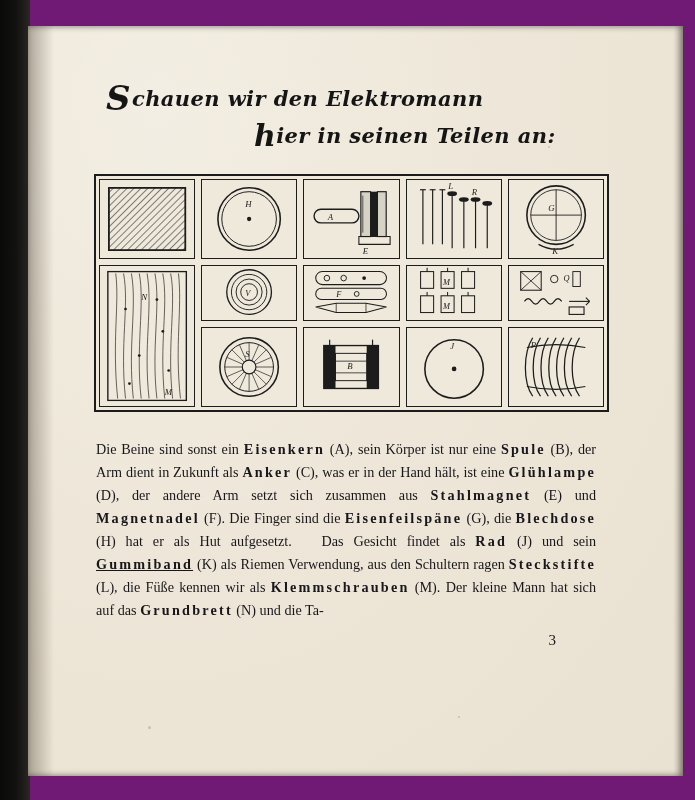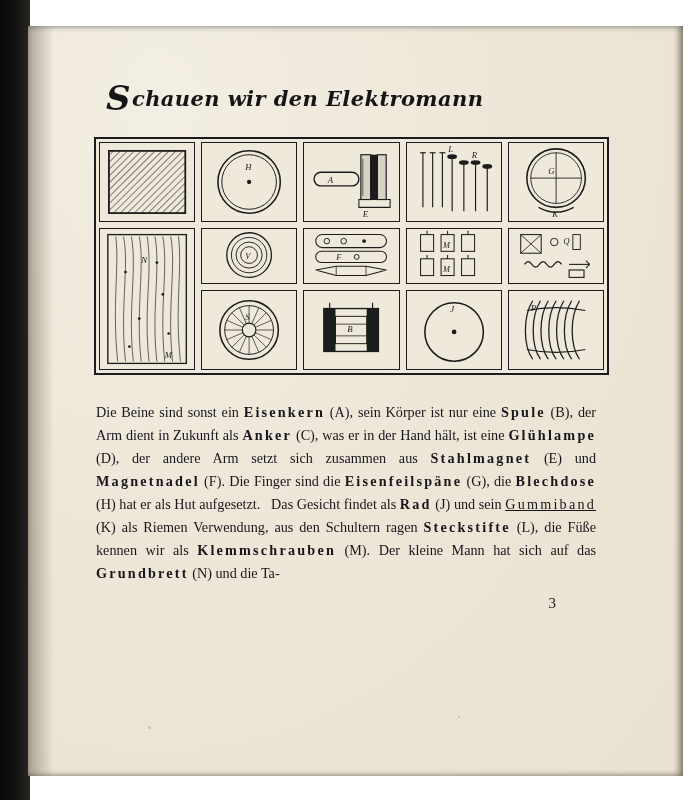--- a/index.html
+++ b/index.html
@@ -11,21 +11,21 @@
     width: 695px;
     height: 800px;
     overflow: hidden;
     font-family: "Liberation Serif", serif;
   }
   .page-scan {
     position: absolute;
     left: 0; top: 0;
     width: 695px;
     height: 800px;
-    background: #ffffff;
+    background: #701a75;
   }
   
   .binding {
     position: absolute;
     left: 0; top: 0;
     width: 30px; height: 800px;
     background: linear-gradient(to right, #0a0a0a 0%, #131211 55%, #2a2724 100%);
   }
   .paper {
     position: absolute;
@@ -132,21 +132,21 @@
     color: #17161a;
     text-align: justify;
   }
   .body-text p { margin: 0; }
   .sp {
     letter-spacing: 2.2px;
     font-weight: 700;
   }
   .sp-u {
     letter-spacing: 2.2px;
-    font-weight: 400;
+    font-weight: 700;
     text-decoration: underline;
   }
   .pageno {
     margin-top: 10px;
     width: 500px;
     margin-left: 12px;
     text-align: right;
     font-family: "Liberation Serif", serif;
     font-size: 15px;
     color: #17161a;
@@ -167,20 +167,21 @@
 
   <div class="paper">
     <div class="speck" style="left:120px; top:700px; width:3px; height:3px;"></div>
     <div class="speck" style="left:520px; top:120px; width:2px; height:2px;"></div>
     <div class="speck" style="left:430px; top:690px; width:2px; height:2px;"></div>
 
     <div class="content">
 
       <div class="heading">
         <div class="heading-line1"><span class="dropcap">S</span><span>chauen wir den Elektromann</span></div>
+        <div class="heading-line2"><span class="dropcap">h</span><span>ier in seinen Teilen an:</span></div>
       </div>
 
       <div class="figure">
         <div class="grid">
 
           <div class="cell">
             <svg viewBox="0 0 96 80" preserveAspectRatio="none">
               <defs>
                 <pattern id="hatch" width="5" height="5" patternUnits="userSpaceOnUse" patternTransform="rotate(45)">
                   <line x1="0" y1="0" x2="0" y2="5" stroke="#1c1c1c" stroke-width="1.1"></line>

